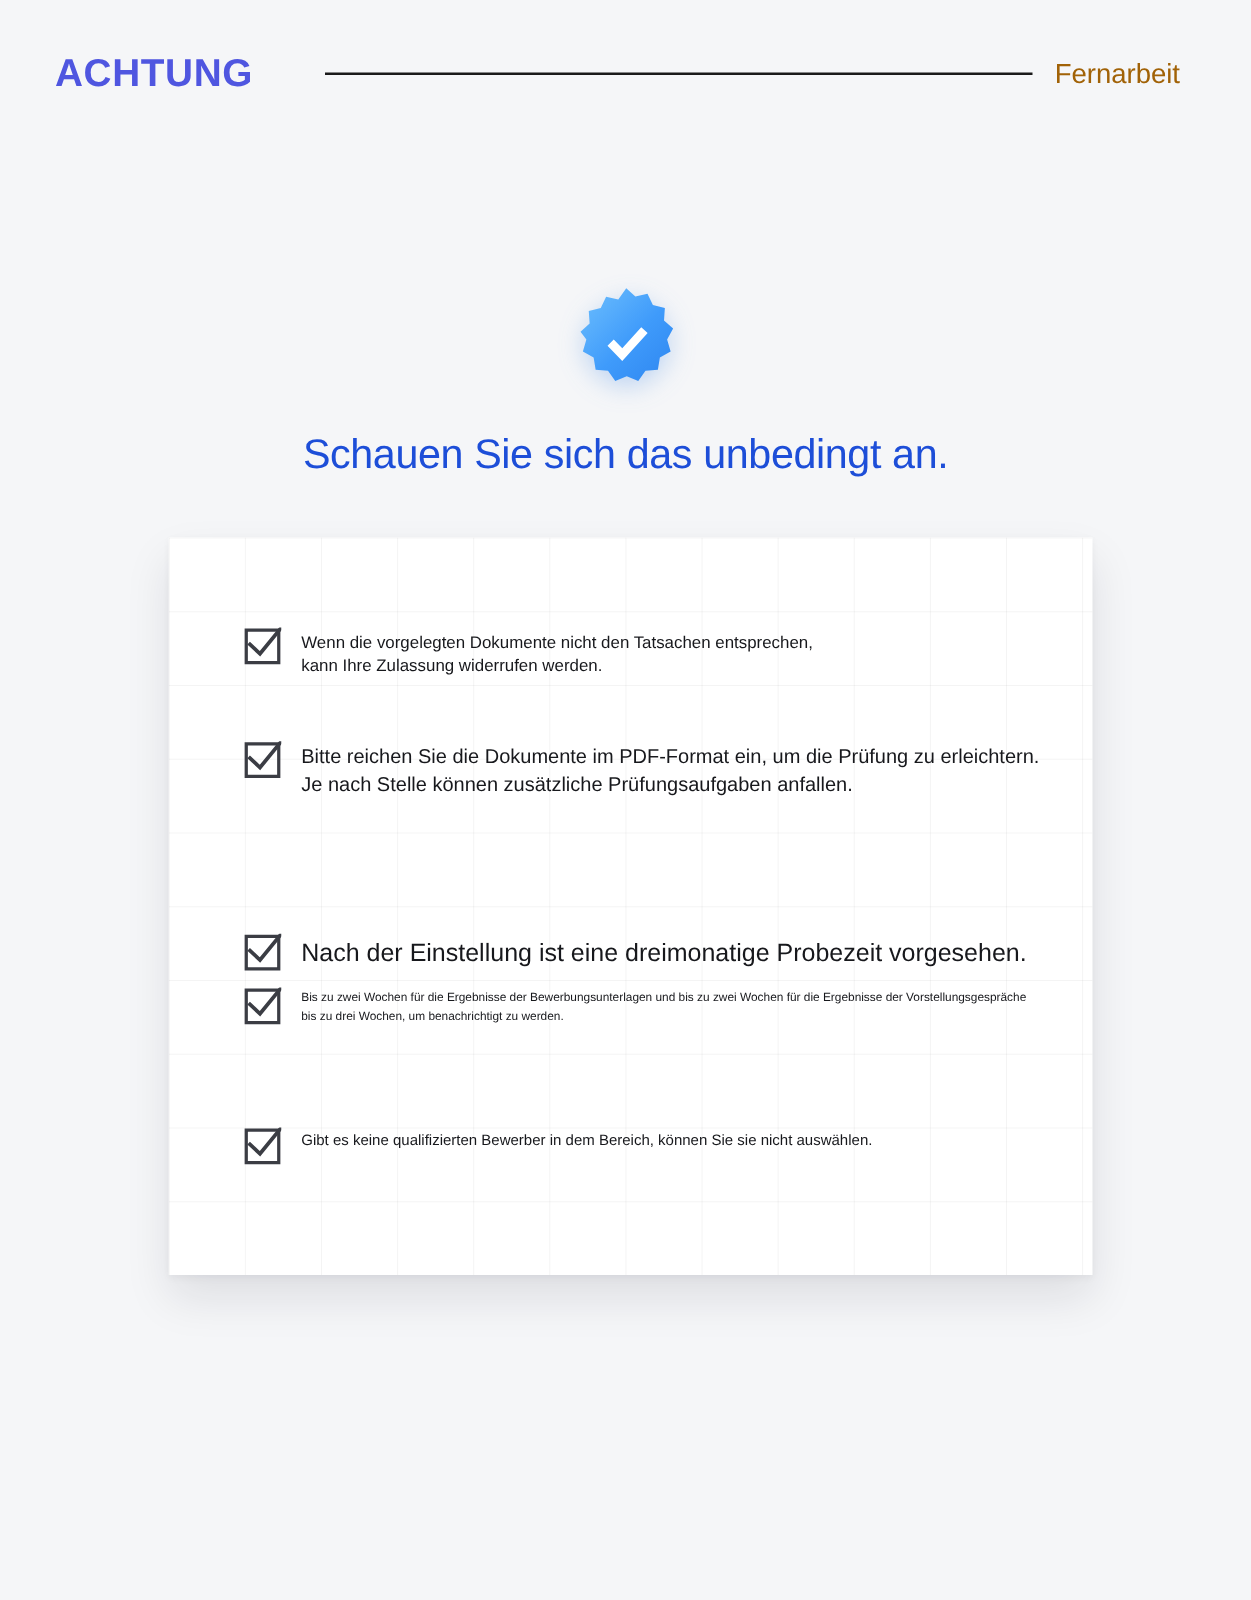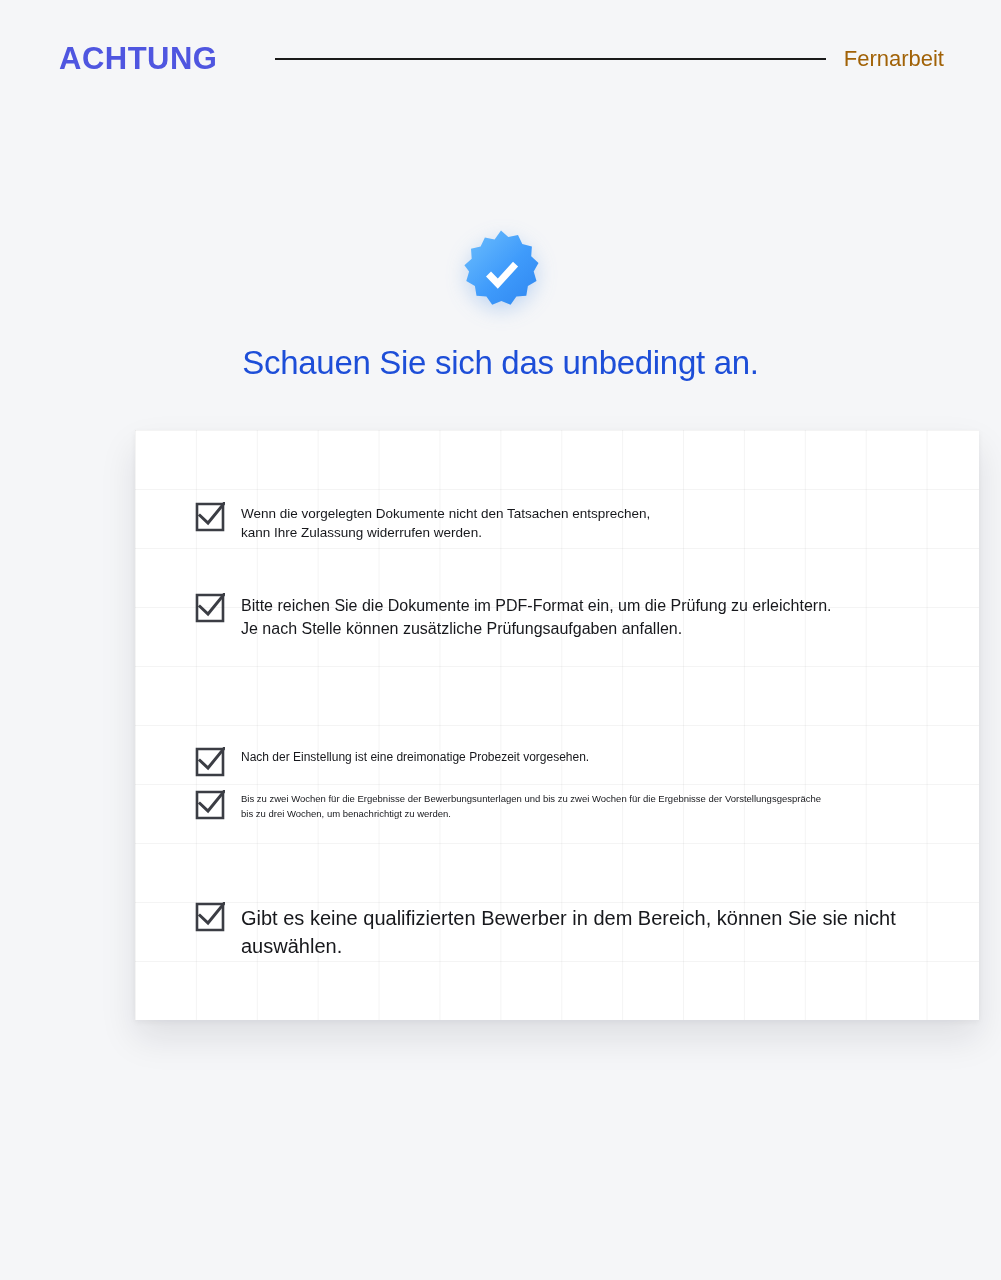--- a/index.html
+++ b/index.html
@@ -13,21 +13,21 @@
     font-family: "Liberation Sans", sans-serif;
     -webkit-font-smoothing: antialiased;
     overflow: hidden;
     position: relative;
   }
 
   
   .header {
     position: absolute;
     top: 36px;
-    left: 59px;
+    left: 44px;
     right: 57px;
     height: 46px;
     display: flex;
     align-items: center;
     gap: 0;
     justify-content: center;
   }
   .header-title {
     font-size: 31px;
     font-weight: bold;
@@ -75,21 +75,21 @@
     font-weight: normal;
     color: #1d4ed8;
     letter-spacing: -0.3px;
   }
 
   
   .card {
     position: absolute;
     left: 135px;
     top: 430px;
-    width: 844px;
+    width: 739px;
     height: 590px;
     background: #ffffff;
     box-shadow: 0 18px 34px rgba(20,24,40,0.10), 0 2px 6px rgba(20,24,40,0.05);
     overflow: hidden;
   }
   .card-grid {
     position: absolute;
     inset: 0;
     background-image:
       linear-gradient(to right, rgba(0,0,0,0.045) 1px, transparent 1px),
@@ -124,25 +124,25 @@
   }
 
   
   .i0 { top: 72px;  left: 60px; }
   .i0 .txt { font-size: 13.5px; }
   .i1 { top: 163px; left: 60px; }
   .i1 .txt { font-size: 16px; }
   .i2 { top: 258px; left: 60px; }
   .i2 .txt { font-size: 13.5px; }
   .i3 { top: 317px; left: 60px; }
-  .i3 .txt { font-size: 12px; }
+  .i3 .txt { font-size: 20px; }
   .i4 { top: 360px; left: 60px; }
   .i4 .txt { font-size: 9.5px; line-height: 1.55; }
   .i5 { top: 472px; left: 60px; }
-  .i5 .txt { font-size: 20px; }
+  .i5 .txt { font-size: 12px; }
 </style>
 </head>
 <body>
 
 <div class="header">
   <div class="header-title">ACHTUNG</div>
   <div class="header-rule"></div>
   <div class="header-right">Fernarbeit</div>
 </div>
 

